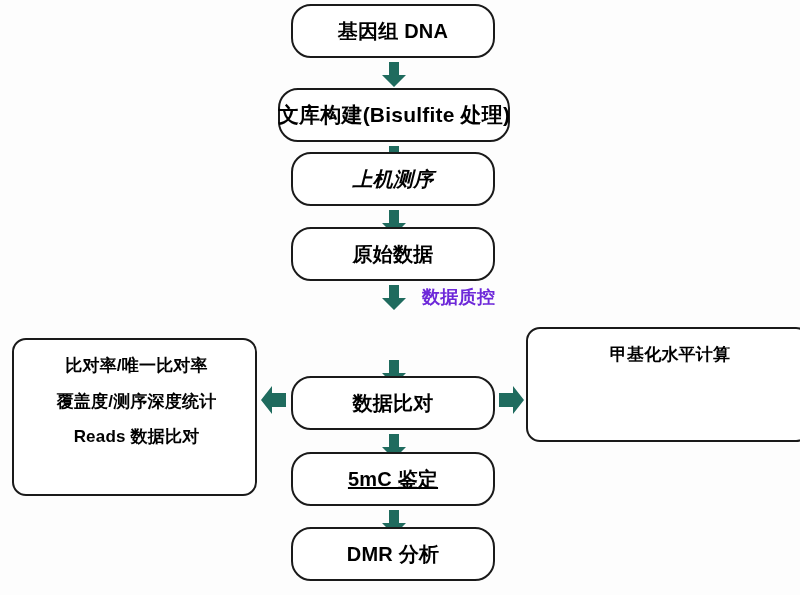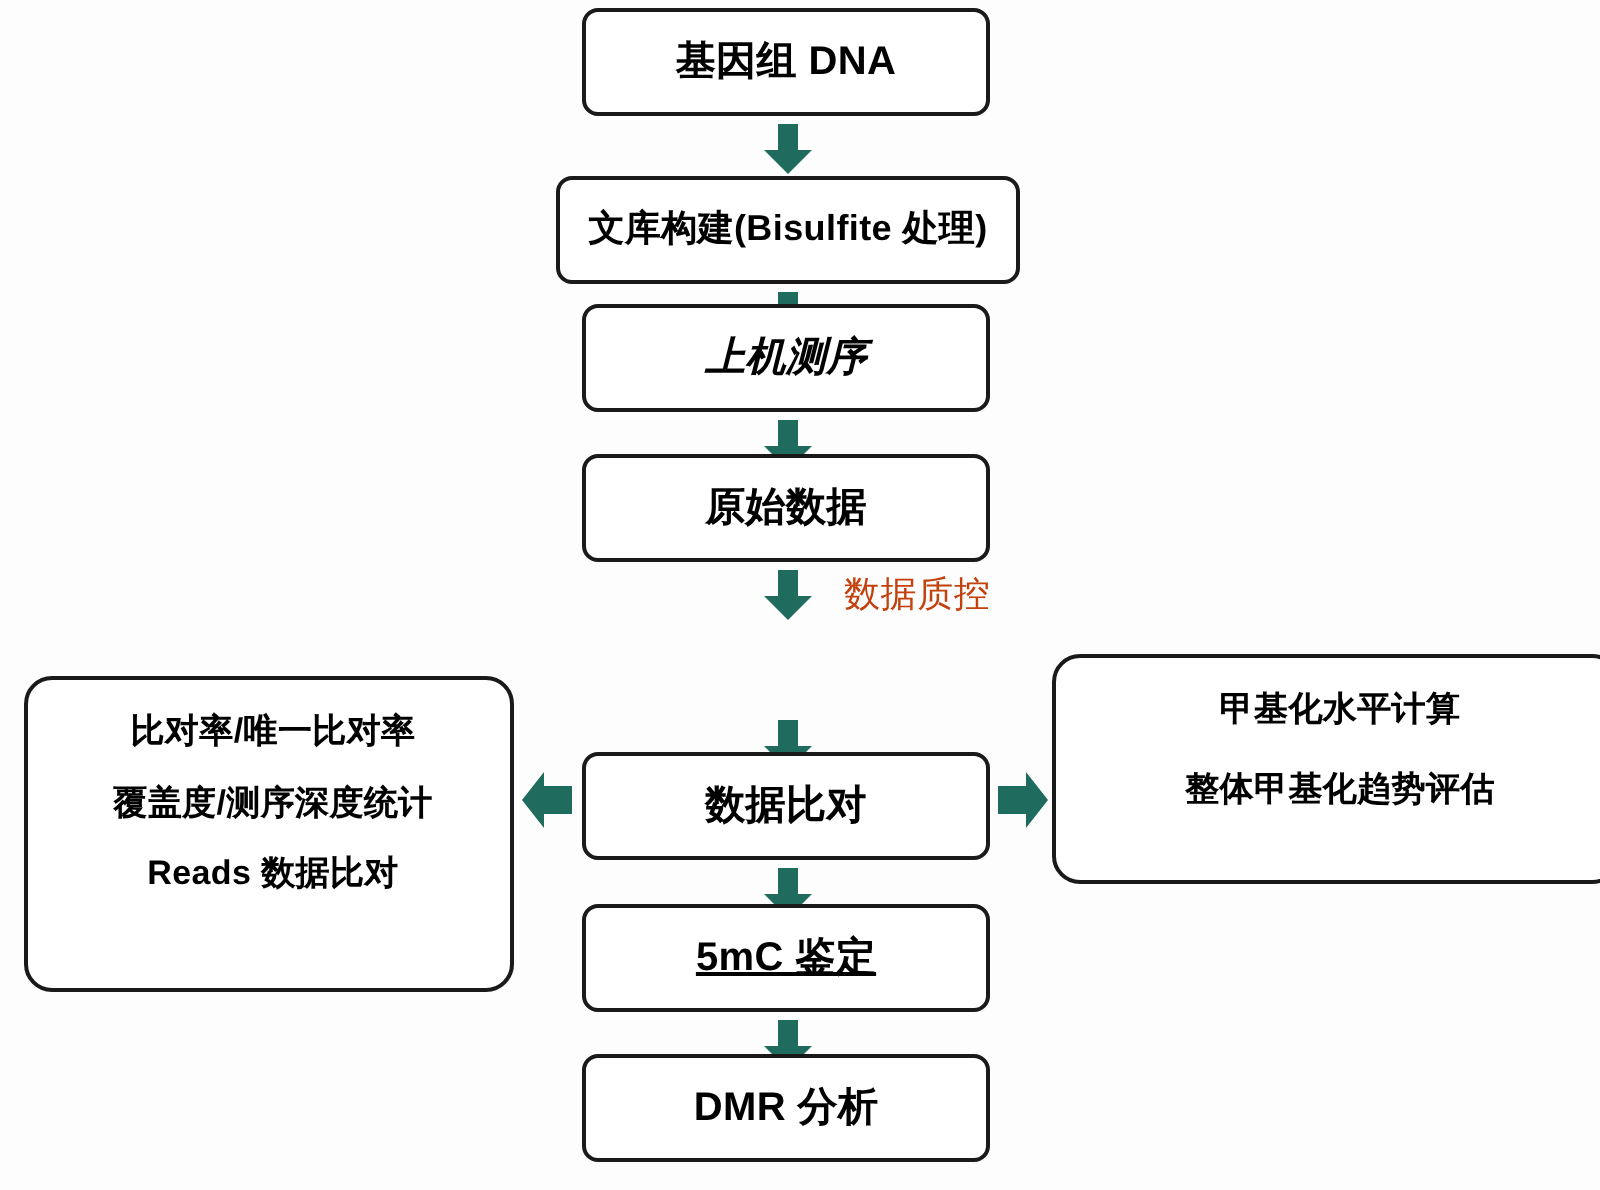--- a/index.html
+++ b/index.html
@@ -19,21 +19,21 @@
     width: 800px;
     height: 595px;
   }
 
   
   .node {
     position: absolute;
     box-sizing: border-box;
     background: #ffffff;
     border: 2.5px solid #1a1a1a;
-    border-radius: 8px;
+    border-radius: 20px;
     display: flex;
     align-items: center;
     justify-content: center;
     text-align: right;
     color: #000000;
     font-weight: bold;
     letter-spacing: 0.2px;
   }
   .node .node-label {
     display: block;
@@ -44,21 +44,21 @@
   
   .main-node {
     left: 291px;
     width: 204px;
     height: 54px;
     font-size: 20px;
   }
   .main-node.wide {
     left: 278px;
     width: 232px;
-    font-size: 18px;
+    font-size: 21px;
   }
 
   
   .side-node {
     display: block;
     padding: 16px 18px 14px 22px;
     font-size: 17px;
     font-weight: bold;
     text-align: left;
   }
@@ -98,22 +98,22 @@
   }
   .arrow svg {
     display: block;
     overflow: visible;
   }
 
   
   .caption {
     position: absolute;
     font-size: 18px;
-    font-weight: normal;
-    color: #c2410c;
+    font-weight: bold;
+    color: #6d28d9;
     white-space: nowrap;
     letter-spacing: 0.3px;
   }
   #caption-qc {
     left: 422px;
     top: 285px;
   }
 </style>
 </head>
 <body>
@@ -194,21 +194,20 @@
   </div>
 
   <div class="node side-node" id="node-left-stats">
     <span class="line">比对率/唯一比对率</span>
     <span class="line">覆盖度/测序深度统计</span>
     <span class="line">Reads  数据比对</span>
   </div>
 
   <div class="node side-node" id="node-right-methyl">
     <span class="line">甲基化水平计算</span>
-    <span class="line">整体甲基化趋势评估</span>
   </div>
 
   <div class="arrow" style="left:261px; top:385px;">
     <svg width="26" height="30" viewBox="0 0 26 30" aria-hidden="true">
       <polygon points="25,8 11,8 11,1 0,15 11,29 11,22 25,22" fill="#1f6b5e"></polygon>
     </svg>
   </div>
 
   <div class="arrow" style="left:499px; top:385px;">
     <svg width="26" height="30" viewBox="0 0 26 30" aria-hidden="true">

